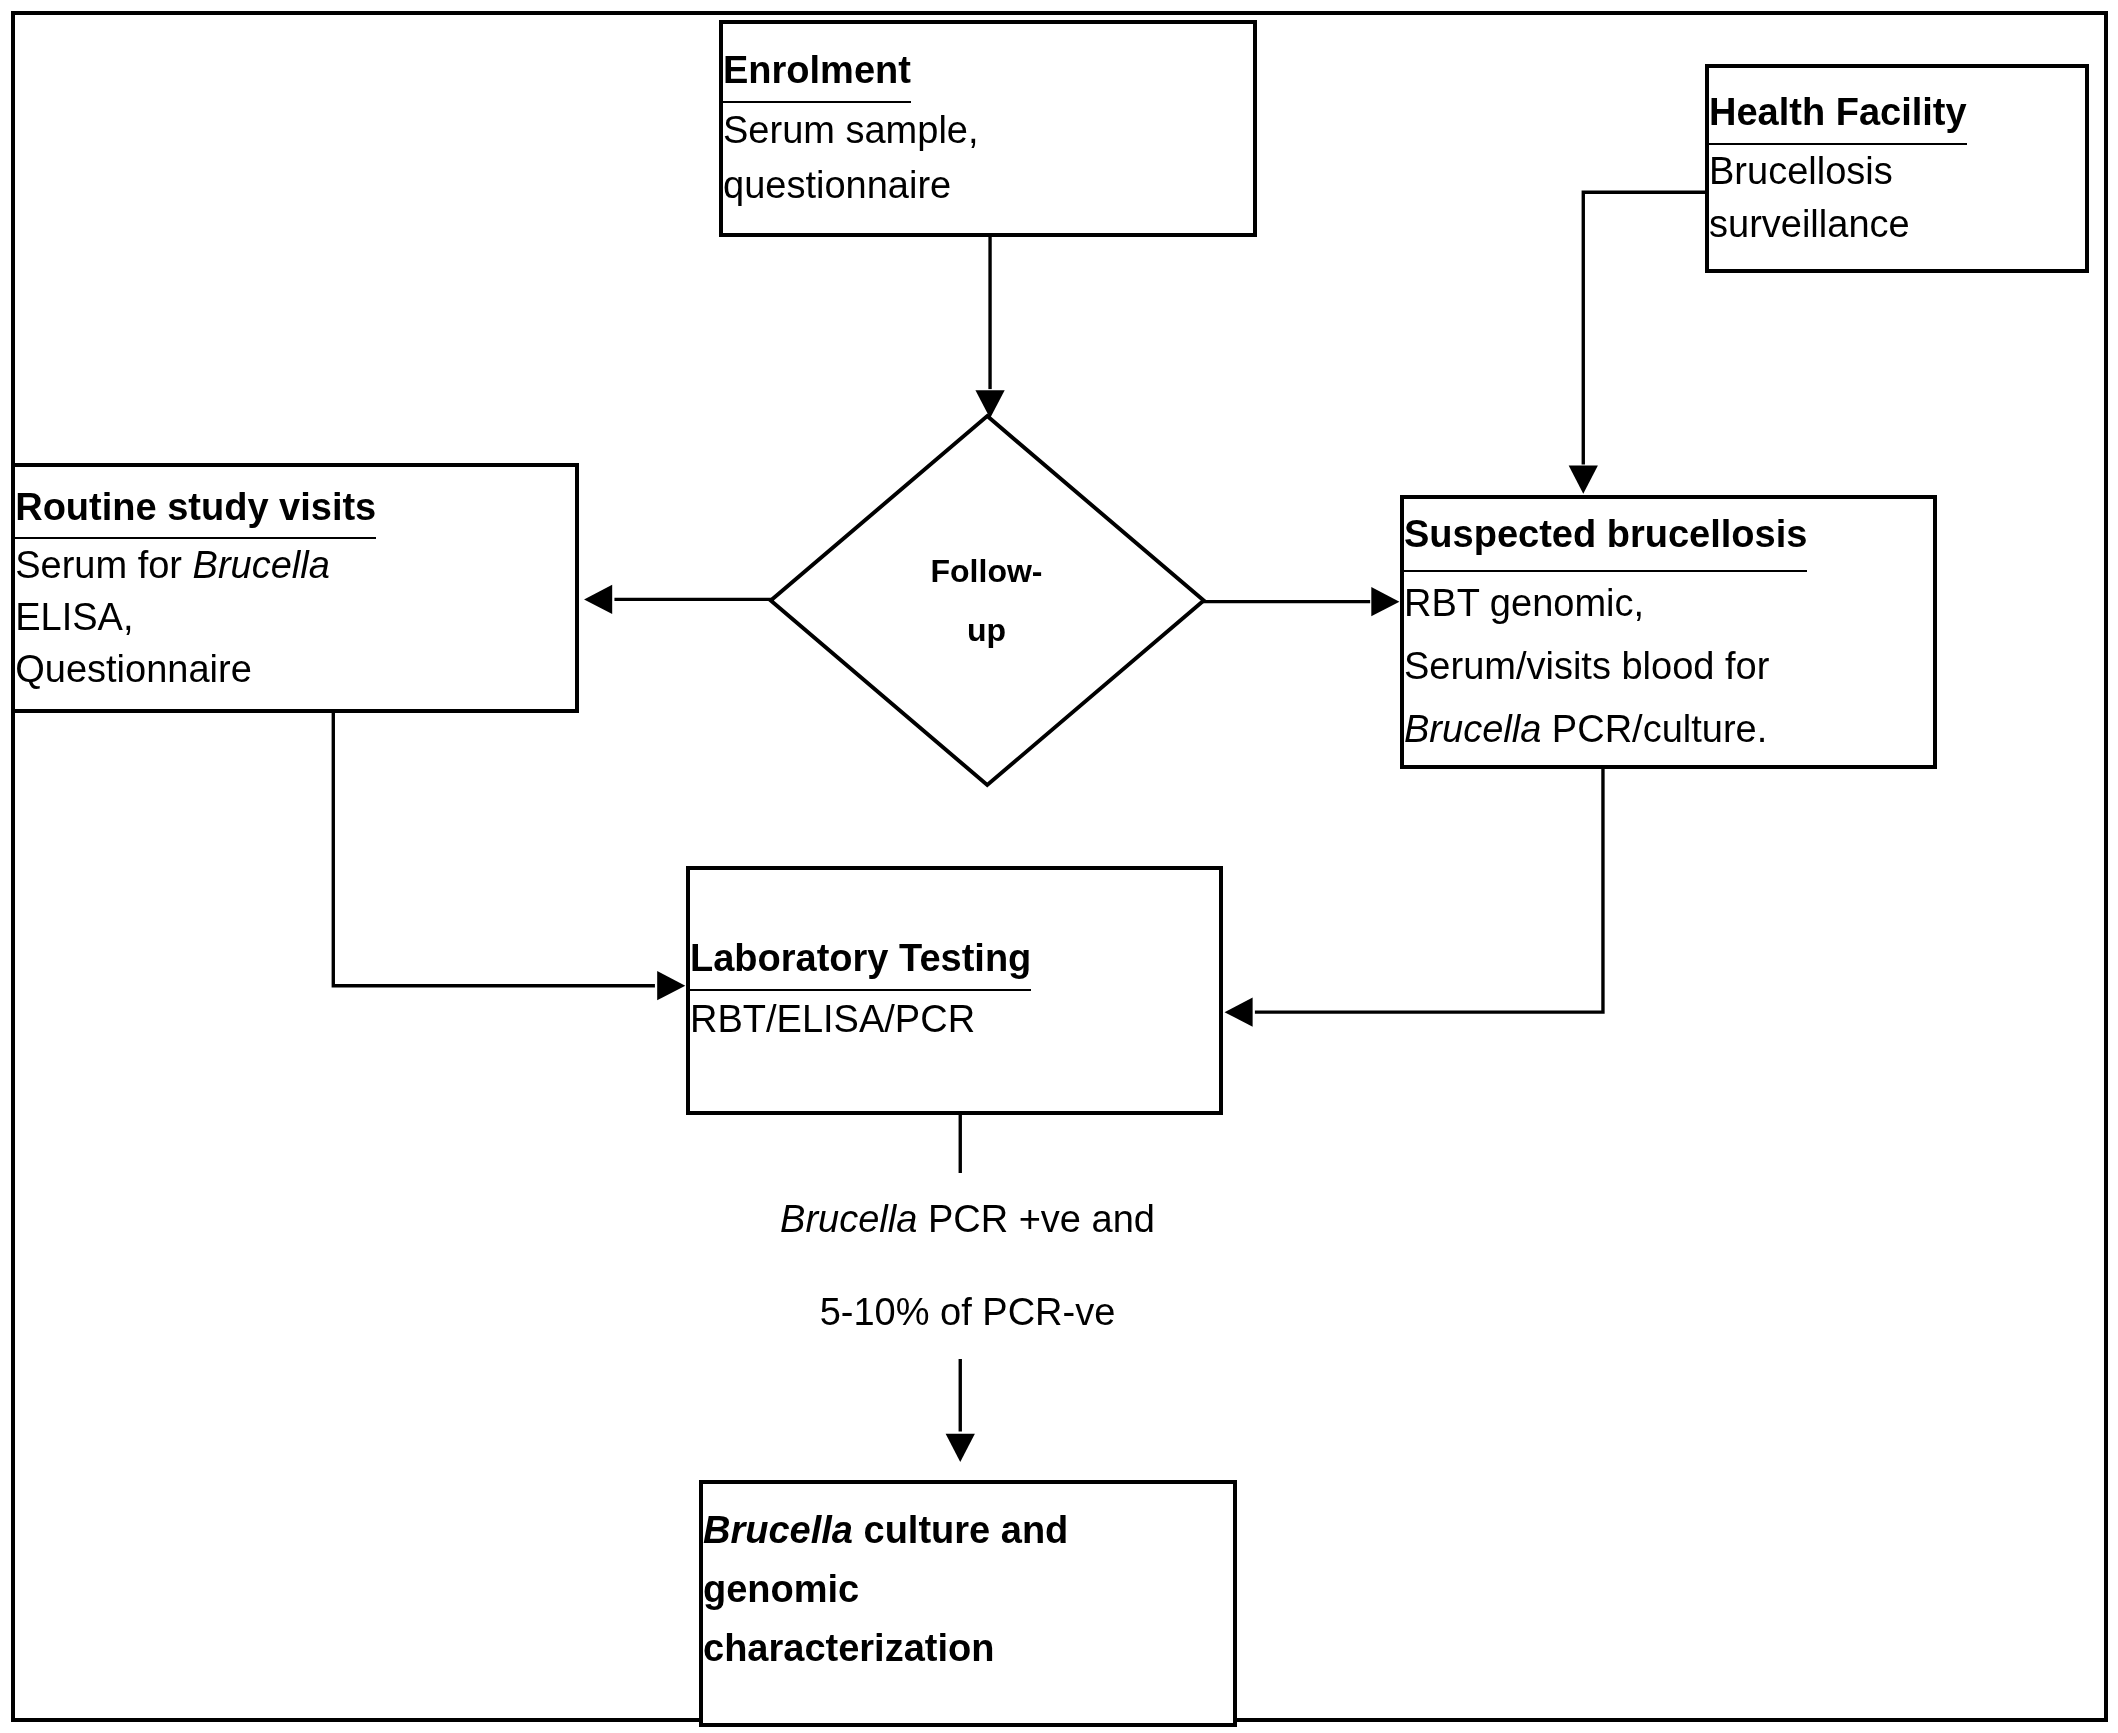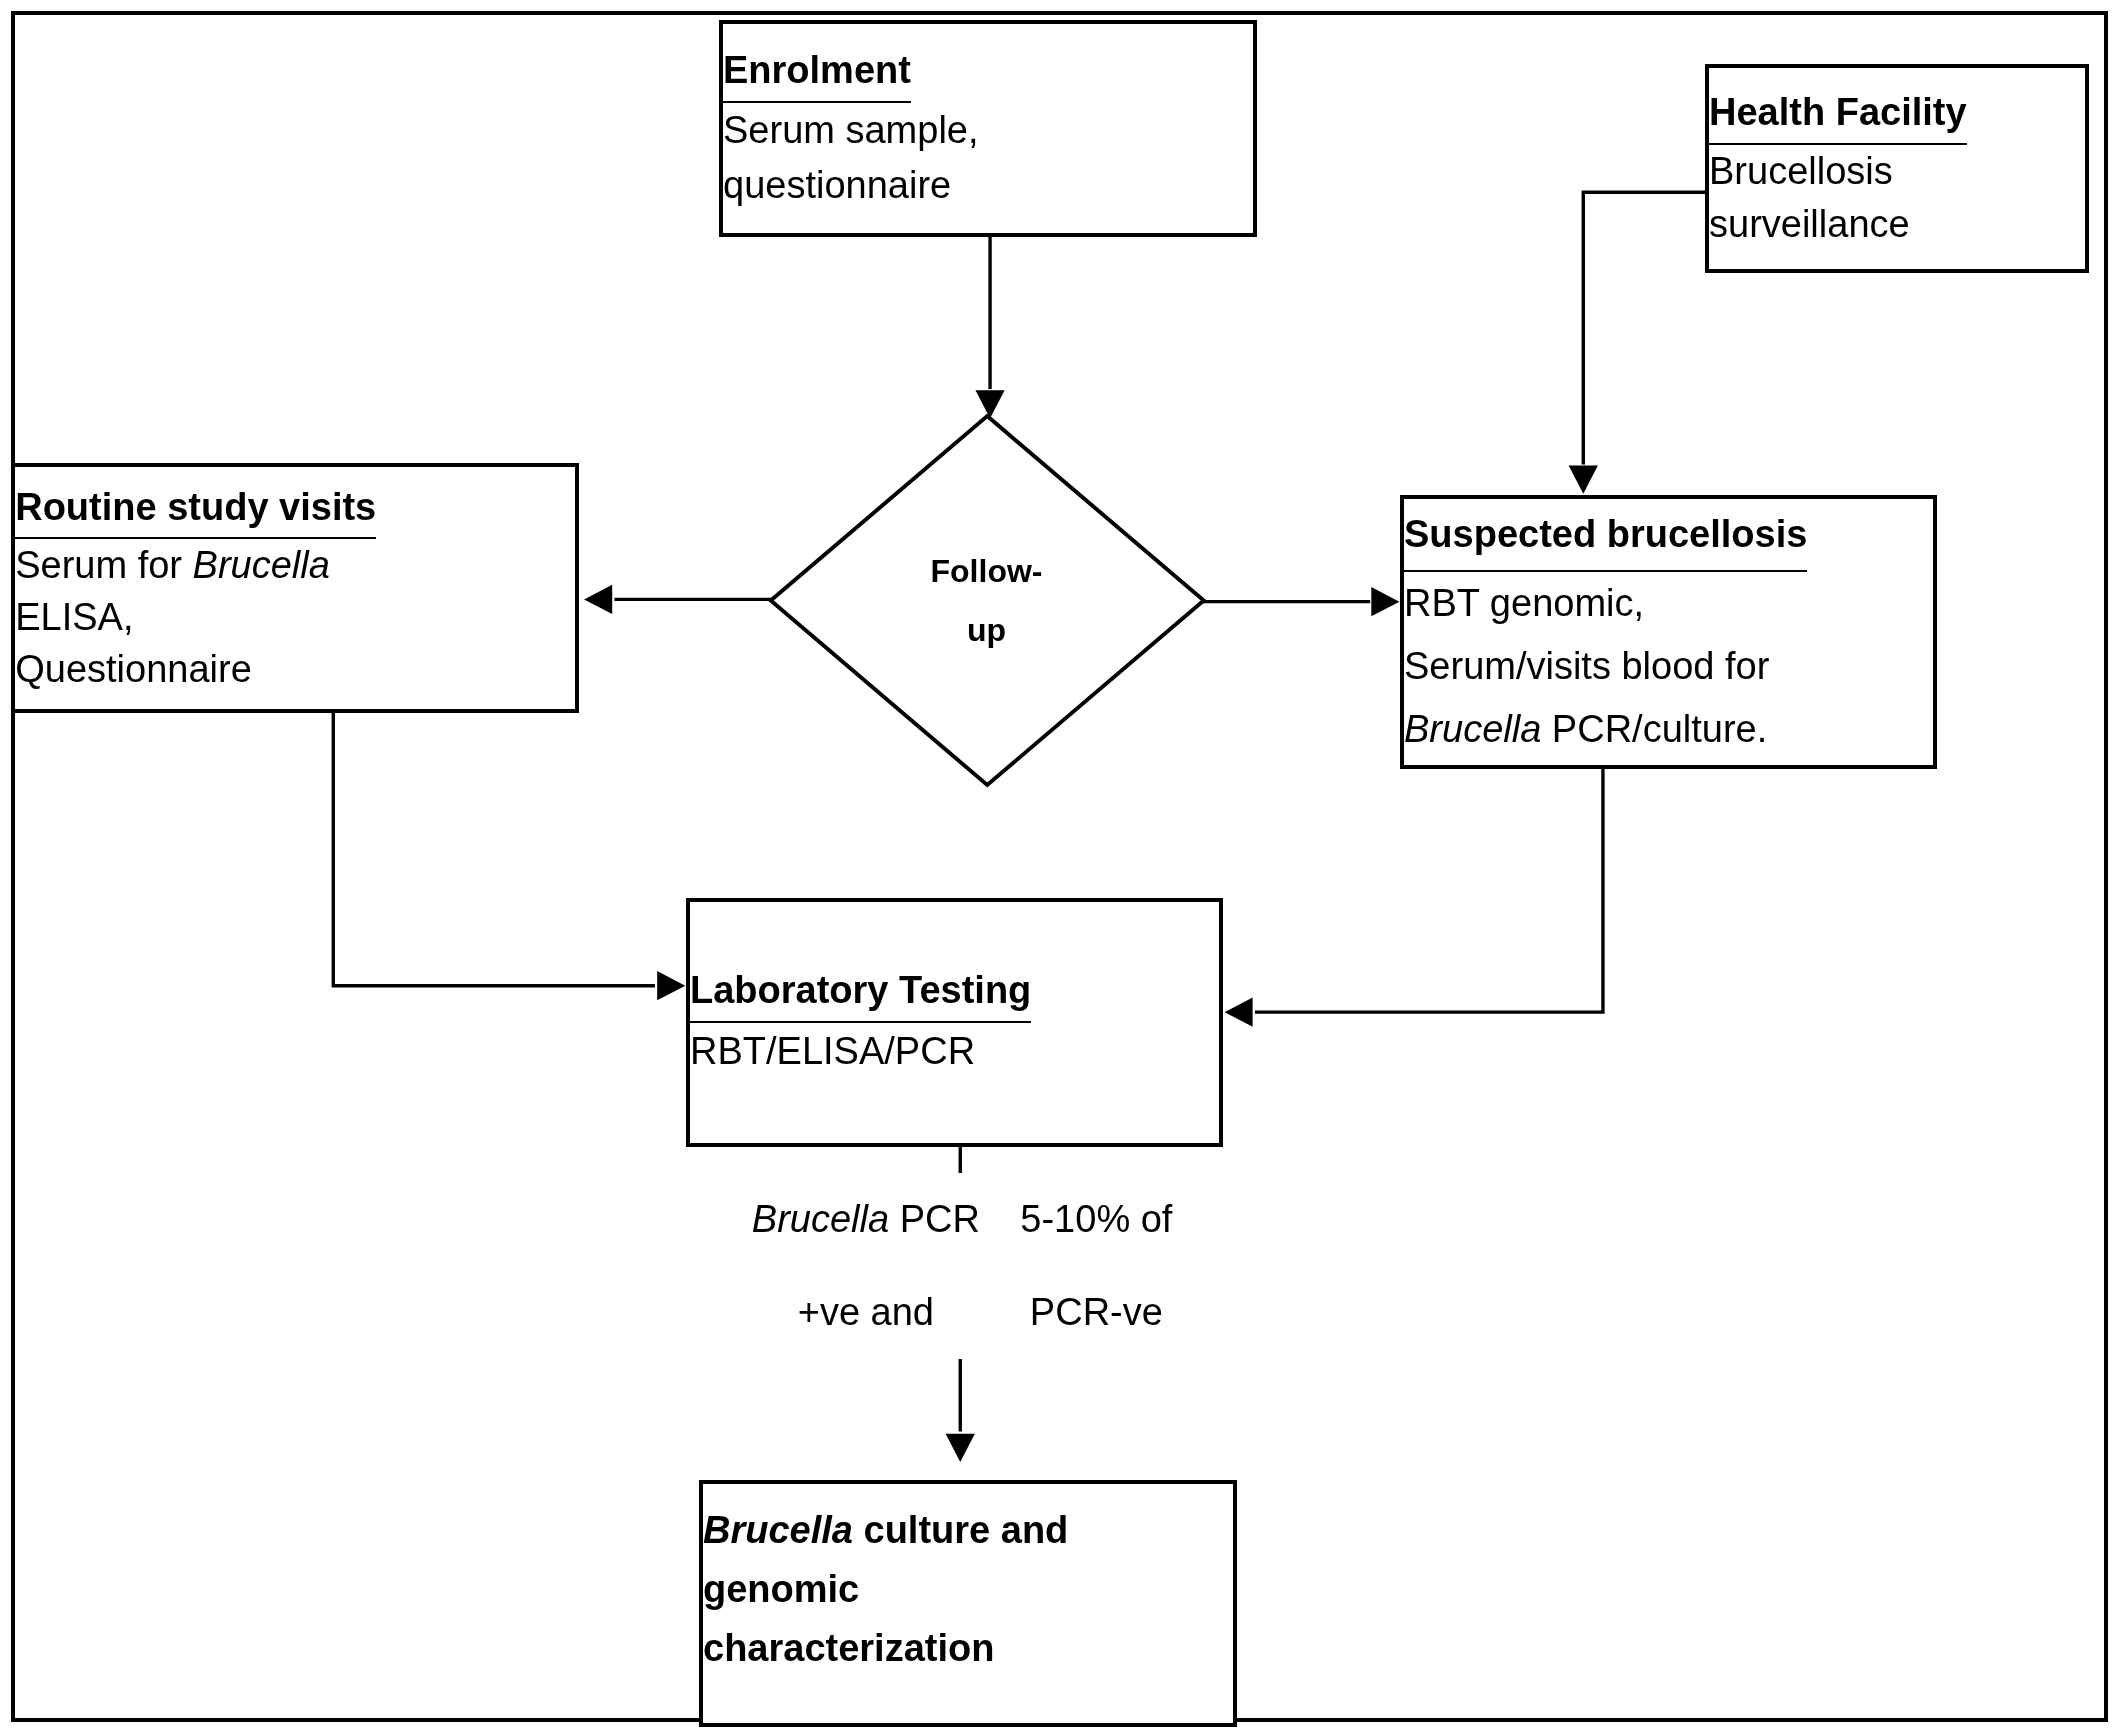--- a/index.html
+++ b/index.html
@@ -22,31 +22,31 @@
     display:flex;flex-direction:column;justify-content:center;align-items:flex-start;
     text-align:center;font-size:38px;line-height:55px;
   }
   .title{font-weight:700;}
   .title .u{border-bottom:2.8px solid #000000;padding-bottom:3.4px;display:inline-block;}
   em{font-style:italic;font-weight:inherit;}
   .box-enrolment{left:719px;top:19.7px;width:538px;height:217px;line-height:55px;}
   .box-health{left:1705px;top:64px;width:384px;height:209px;line-height:53px;}
   .box-routine{left:11.2px;top:463px;width:568px;height:250px;line-height:52px;}
   .box-suspected{left:1400px;top:495px;width:537px;height:274px;line-height:63px;}
-  .box-laboratory{left:686px;top:898px;width:537px;height:249px;line-height:56px;padding-bottom:4px;}
+  .box-laboratory{left:686px;top:866px;width:537px;height:249px;line-height:56px;padding-bottom:4px;}
   .box-culture{left:699px;top:1465px;width:538px;height:247px;line-height:59px;padding-bottom:28px;font-weight:700;margin-top:15px;}
   .diamond-label{
     position:absolute;left:818px;top:539px;width:337px;height:124px;
     display:flex;flex-direction:column;justify-content:center;align-items:center;
     text-align:center;font-size:32px;font-weight:700;line-height:59px;
   }
   .pcr-label{
     position:absolute;left:737px;top:1173px;width:461px;height:186px;
     background:#ffffff;
-    display:flex;flex-direction:row;justify-content:center;align-items:center;
+    display:flex;flex-direction:column;justify-content:center;align-items:center;
     text-align:center;font-size:38px;line-height:93px;
   }
 </style>
 </head>
 <body>
 
 <div id="stage">
 
   <div id="figure-border"></div>
 

